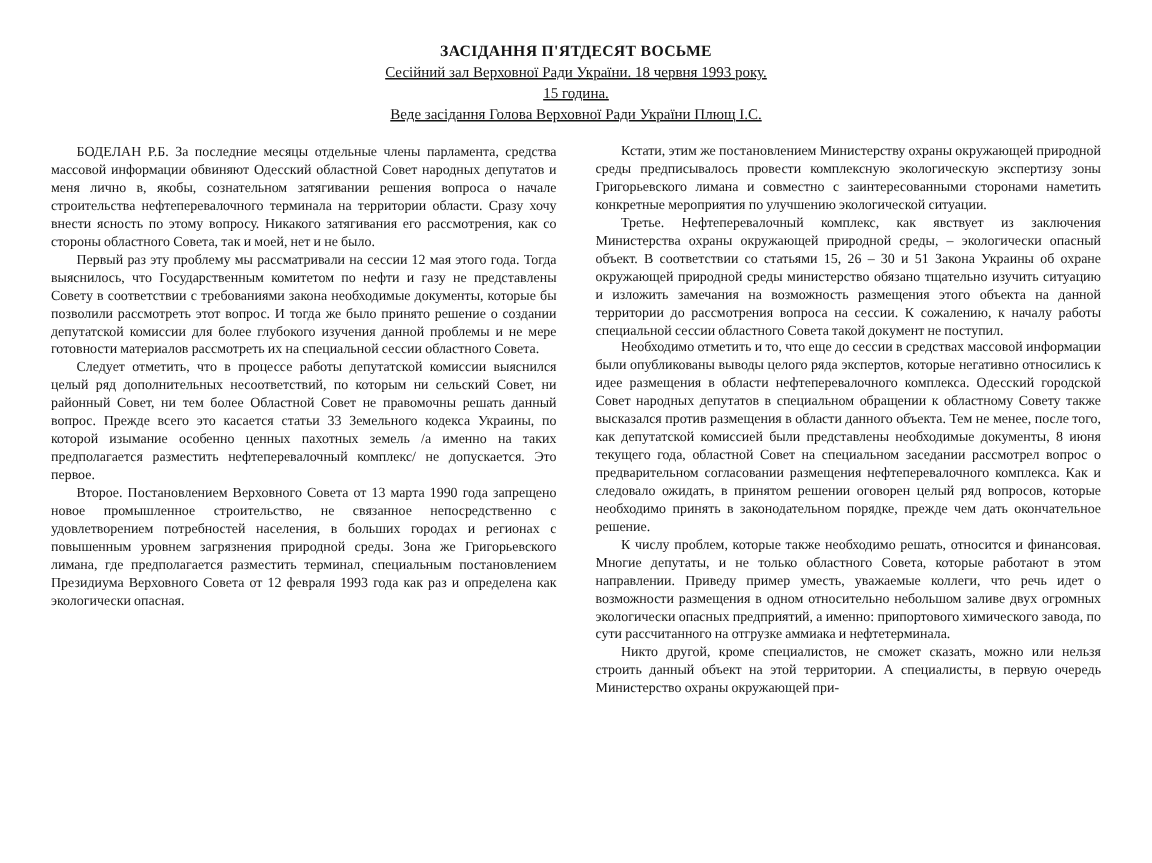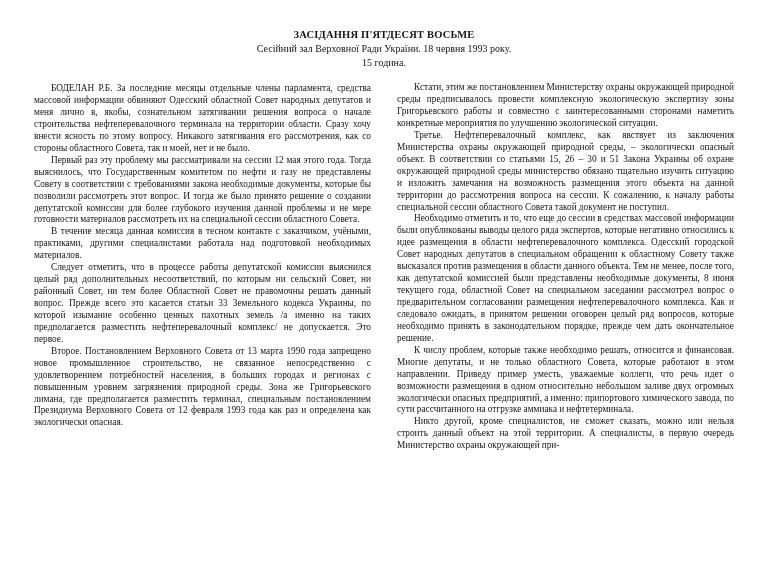--- a/index.html
+++ b/index.html
@@ -27,20 +27,21 @@
   }
   .header .title {
     font-size: 10.5px;
     font-weight: bold;
     letter-spacing: 0.2px;
     line-height: 1.35;
   }
   .header .subtitle {
     font-size: 10px;
     line-height: 1.4;
+    text-decoration: underline;
   }
   .header .subtitle-underline {
     font-size: 10px;
     line-height: 1.4;
     text-decoration: underline;
   }
   .columns {
     display: flex;
     gap: 26px;
     align-items: flex-start;
@@ -65,34 +66,34 @@
 </style>
 </head>
 <body>
 
 <div class="page">
 
   <div class="header">
     <div class="title">ЗАСІДАННЯ П'ЯТДЕСЯТ ВОСЬМЕ</div>
     <div class="subtitle">Сесійний зал Верховної Ради України. 18 червня 1993 року.</div>
     <div class="subtitle">15 година.</div>
+    <div class="subtitle-underline">Веде засідання Голова Верховної Ради України Плющ І.С.</div>
   </div>
 
   <div class="columns">
 
     <div class="col col-left">
       <p class="para">БОДЕЛАН Р.Б. За последние месяцы отдельные члены парламента, средства массовой информации обвиняют Одесский областной Совет народных депутатов и меня лично в, якобы, сознательном затягивании решения вопроса о начале строительства нефтеперевалочного терминала на территории области. Сразу хочу внести ясность по этому вопросу. Никакого затягивания его рассмотрения, как со стороны областного Совета, так и моей, нет и не было.</p>
       <p class="para">Первый раз эту проблему мы рассматривали на сессии 12 мая этого года. Тогда выяснилось, что Государственным комитетом по нефти и газу не представлены Совету в соответствии с требованиями закона необходимые документы, которые бы позволили рассмотреть этот вопрос. И тогда же было принято решение о создании депутатской комиссии для более глубокого изучения данной проблемы и не мере готовности материалов рассмотреть их на специальной сессии областного Совета.</p>
-      <p class="para">В течение месяца данная комиссия в тесном контакте с заказчиком, учёными, практиками, другими специалистами работала над подготовкой необходимых материалов.</p>
       <p class="para">Следует отметить, что в процессе работы депутатской комиссии выяснился целый ряд дополнительных несоответствий, по которым ни сельский Совет, ни районный Совет, ни тем более Областной Совет не правомочны решать данный вопрос. Прежде всего это касается статьи 33 Земельного кодекса Украины, по которой изымание особенно ценных пахотных земель /а именно на таких предполагается разместить нефтеперевалочный комплекс/ не допускается. Это первое.</p>
       <p class="para">Второе. Постановлением Верховного Совета от 13 марта 1990 года запрещено новое промышленное строительство, не связанное непосредственно с удовлетворением потребностей населения, в больших городах и регионах с повышенным уровнем загрязнения природной среды. Зона же Григорьевского лимана, где предполагается разместить терминал, специальным постановлением Президиума Верховного Совета от 12 февраля 1993 года как раз и определена как экологически опасная.</p>
     </div>
 
     <div class="col col-right">
-      <p class="para">Кстати, этим же постановлением Министерству охраны окружающей природной среды предписывалось провести комплексную экологическую экспертизу зоны Григорьевского работы и совместно с заинтересованными сторонами наметить конкретные мероприятия по улучшению экологической ситуации.</p>
+      <p class="para">Кстати, этим же постановлением Министерству охраны окружающей природной среды предписывалось провести комплексную экологическую экспертизу зоны Григорьевского лимана и совместно с заинтересованными сторонами наметить конкретные мероприятия по улучшению экологической ситуации.</p>
       <p class="para">Третье. Нефтеперевалочный комплекс, как явствует из заключения Министерства охраны окружающей природной среды, – экологически опасный объект. В соответствии со статьями 15, 26 – 30 и 51 Закона Украины об охране окружающей природной среды министерство обязано тщательно изучить ситуацию и изложить замечания на возможность размещения этого объекта на данной территории до рассмотрения вопроса на сессии. К сожалению, к началу работы специальной сессии областного Совета такой документ не поступил.</p>
       <p class="para">Необходимо отметить и то, что еще до сессии в средствах массовой информации были опубликованы выводы целого ряда экспертов, которые негативно относились к идее размещения в области нефтеперевалочного комплекса. Одесский городской Совет народных депутатов в специальном обращении к областному Совету также высказался против размещения в области данного объекта. Тем не менее, после того, как депутатской комиссией были представлены необходимые документы, 8 июня текущего года, областной Совет на специальном заседании рассмотрел вопрос о предварительном согласовании размещения нефтеперевалочного комплекса. Как и следовало ожидать, в принятом решении оговорен целый ряд вопросов, которые необходимо принять в законодательном порядке, прежде чем дать окончательное решение.</p>
       <p class="para">К числу проблем, которые также необходимо решать, относится и финансовая. Многие депутаты, и не только областного Совета, которые работают в этом направлении. Приведу пример уместь, уважаемые коллеги, что речь идет о возможности размещения в одном относительно небольшом заливе двух огромных экологически опасных предприятий, а именно: припортового химического завода, по сути рассчитанного на отгрузке аммиака и нефтетерминала.</p>
       <p class="para">Никто другой, кроме специалистов, не сможет сказать, можно или нельзя строить данный объект на этой территории. А специалисты, в первую очередь Министерство охраны окружающей при-</p>
     </div>
 
   </div>
 </div>
 
 </body></html>

